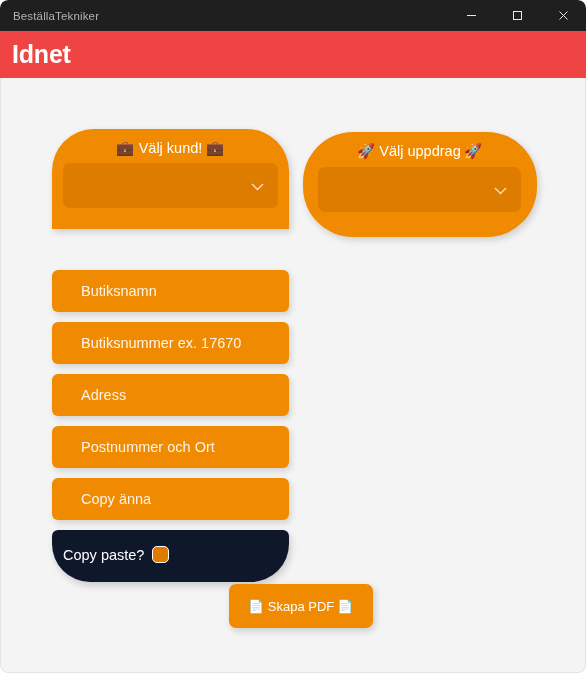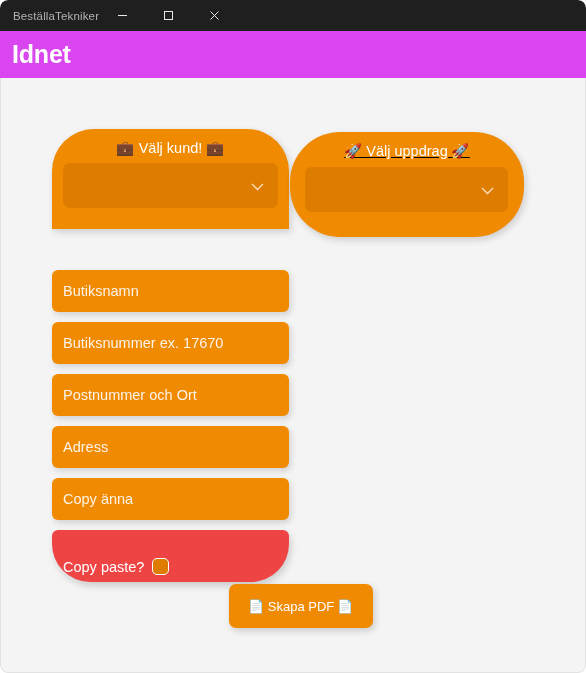--- a/index.html
+++ b/index.html
@@ -24,20 +24,21 @@
     border-radius: 8px;
     overflow: hidden;
   }
 
   .titlebar {
     position: relative;
     height: 31px;
     background: #1f1f1f;
     display: flex;
     align-items: center;
+    justify-content: space-between;
     border-top-left-radius: 8px;
     border-top-right-radius: 8px;
   }
   .titlebar-title {
     color: #b2b2b2;
     font-size: 11.5px;
     padding-left: 13px;
     letter-spacing: .15px;
     white-space: nowrap;
   }
@@ -50,21 +51,21 @@
     height: 31px;
     display: flex;
     align-items: center;
     justify-content: center;
   }
   .win-btn svg { display: block; }
 
   
   .app-header {
     height: 47px;
-    background: #d946ef;
+    background: #ef4444;
     display: flex;
     align-items: center;
   }
   .app-title {
     color: #ffffff;
     font-size: 25px;
     font-weight: bold;
     padding-left: 12px;
     letter-spacing: -0.2px;
   }
@@ -99,26 +100,25 @@
     box-sizing: border-box;
   }
   .card-customer {
     left: 51px;
     top: 0px;
     width: 237px;
     height: 100px;
     border-radius: 42px 42px 0px 0px;
   }
   .card-mission {
-    left: 289px;
+    left: 302px;
     top: 3px;
     width: 234px;
     height: 105px;
     border-radius: 50px;
-    text-decoration: underline;
   }
   .card-label {
     color: #ffffff;
     font-size: 14.5px;
     text-align: center;
     padding-top: 9px;
     line-height: 20px;
     white-space: nowrap;
   }
 
@@ -155,31 +155,32 @@
     box-shadow: 2px 3px 6px rgba(0,0,0,0.14);
     display: flex;
     align-items: center;
     box-sizing: border-box;
   }
   .field-text {
     color: #fdf3e8;
     font-size: 14.5px;
     padding-left: 11px;
     white-space: nowrap;
+    margin-left: 18px;
   }
 
   .panel-copy {
     position: relative;
     height: 52px;
-    background: #ef4444;
+    background: #0f172a;
     border-radius: 6px 6px 38px 38px;
     box-shadow: 2px 4px 7px rgba(0,0,0,0.16);
     display: flex;
     align-items: flex-start;
-    padding-top: 26px;
+    padding-top: 14px;
     box-sizing: border-box;
   }
   .copy-label {
     color: #ffffff;
     font-size: 14.5px;
     padding-left: 11px;
     line-height: 22px;
   }
   .checkbox {
     width: 17px;
@@ -273,25 +274,25 @@
 
       <div class="field">
         <span class="field-text">Butiksnamn</span>
       </div>
 
       <div class="field">
         <span class="field-text">Butiksnummer ex. 17670</span>
       </div>
 
       <div class="field">
+        <span class="field-text">Adress</span>
+      </div>
+
+      <div class="field">
         <span class="field-text">Postnummer och Ort</span>
-      </div>
-
-      <div class="field">
-        <span class="field-text">Adress</span>
       </div>
 
       <div class="field">
         <span class="field-text">Copy änna</span>
       </div>
 
       <div class="panel-copy">
         <span class="copy-label">Copy paste?</span>
         <span class="checkbox"></span>
       </div>

